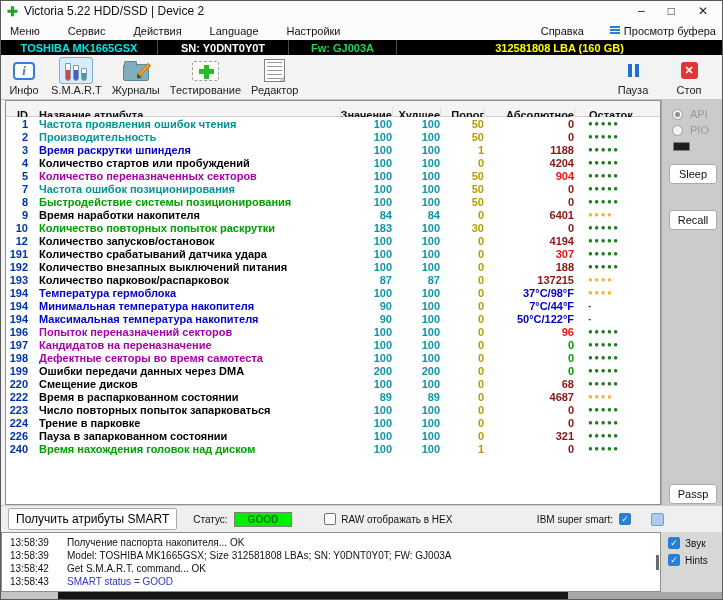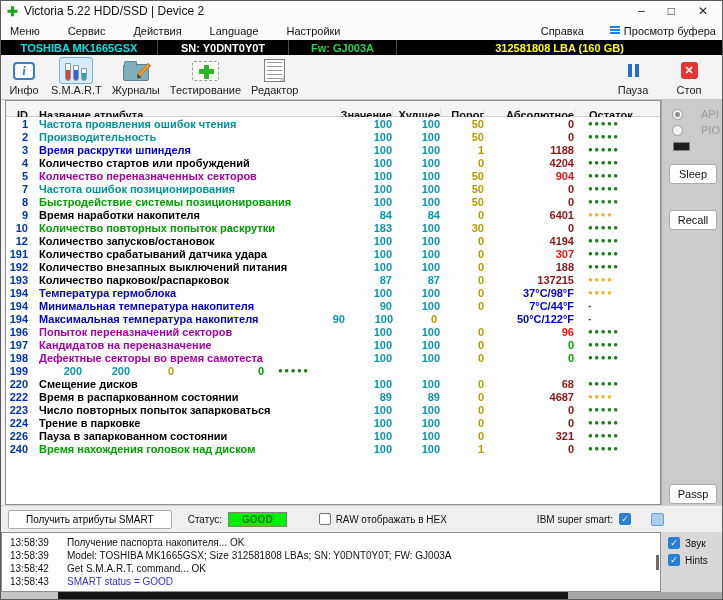--- a/index.html
+++ b/index.html
@@ -74,29 +74,29 @@
   .col-worst { width:48px; justify-content:flex-end; text-align:right; }
   .col-thresh { width:44px; justify-content:flex-end; text-align:right; }
   .col-raw { width:90px; justify-content:flex-end; text-align:right; white-space:nowrap; }
   .col-rem { width:86px; padding-left:14px; }
   .row > div { display:flex; align-items:center; }
   .row .col-id,.row .col-value,.row .col-worst,.row .col-thresh,.row .col-raw { display:block; }
   .dots { font-size:8px; letter-spacing:1.5px; line-height:10px; }
 
   
   .side-panel { flex:1; background:#cbcbcb; border-left:1px solid #a8a8a8; position:relative; font-size:11px; }
-  .radio-line { position:absolute; left:10px; display:flex; align-items:center; gap:18px; color:#9a9a9a; }
+  .radio-line { position:absolute; left:10px; display:flex; align-items:center; gap:7px; color:#9a9a9a; }
   .radio { width:11px; height:11px; border-radius:50%; border:1px solid #9a9a9a; background:#f2f2f2; position:relative; }
   .radio.sel::after { content:""; position:absolute; inset:2px; border-radius:50%; background:#8e8e8e; }
   .led { position:absolute; left:11px; top:42px; width:17px; height:9px; background:#1d1d1d; border:1px solid #7d7d7d; border-radius:1px; }
   .side-btn { position:absolute; left:7px; width:48px; height:20px; background:#fff; border:1px solid #ababab; border-radius:3px; font-size:11px; color:#111; display:flex; align-items:center; justify-content:center; cursor:default; }
 
   
   .statusbar { flex:none; height:27px; background:#efefef; border-top:1px solid #cfcfcf; display:flex; align-items:center; font-size:10px; color:#111; padding-left:7px; }
-  .btn-getsmart { background:#fff; border:1px solid #ababab; border-radius:2px; padding:3px 17px; font-size:10px; }
+  .btn-getsmart { background:#fff; border:1px solid #ababab; border-radius:2px; padding:3px 7px; font-size:12px; }
   .status-label { margin-left:16px; }
   .good-box { margin-left:6px; border:1px solid #7f7f7f; padding:1px 13px; font-weight:bold; font-size:10px; }
   .cb { width:12px; height:12px; border:1px solid #707070; background:#fff; border-radius:2px; display:inline-flex; align-items:center; justify-content:center; font-size:9px; color:#fff; flex:none; }
   .cb.checked { background:#2a7fd4; border-color:#2a7fd4; }
   .raw-group { margin-left:32px; display:flex; align-items:center; gap:5px; }
   .ibm-group { margin-left:auto; display:flex; align-items:center; gap:6px; margin-right:20px; }
   .blue-square { width:13px; height:13px; background:#aecbeb; border:1px solid #6b9fd4; border-radius:2px; margin-right:58px; }
 
   
   .logarea { flex:none; height:60px; display:flex; }
@@ -388,21 +388,21 @@
             <div class="col-rem">
               <span class="dots" style="font-size: 10px; color: rgb(85, 85, 85);">-</span>
             </div>
           </div>
           <div class="row">
             <div class="col-id" style="color: rgb(0, 51, 170);">194</div>
             <div class="col-name" style="color: rgb(0, 0, 204);">Максимальная температура накопителя</div>
             <div class="col-value" style="color: rgb(13, 149, 168);">90</div>
             <div class="col-worst" style="color: rgb(13, 149, 168);">100</div>
             <div class="col-thresh" style="color: rgb(184, 155, 0);">0</div>
-            <div class="col-raw" style="color: rgb(0, 0, 204); margin-left: 47px;">50°C/122°F</div>
+            <div class="col-raw" style="color: rgb(0, 0, 204);">50°C/122°F</div>
             <div class="col-rem">
               <span class="dots" style="font-size: 10px; color: rgb(85, 85, 85);">-</span>
             </div>
           </div>
           <div class="row">
             <div class="col-id" style="color: rgb(0, 51, 170);">196</div>
             <div class="col-name" style="color: rgb(168, 0, 168);">Попыток переназначений секторов</div>
             <div class="col-value" style="color: rgb(13, 149, 168);">100</div>
             <div class="col-worst" style="color: rgb(13, 149, 168);">100</div>
             <div class="col-thresh" style="color: rgb(184, 155, 0);">0</div>
@@ -428,20 +428,21 @@
             <div class="col-value" style="color: rgb(13, 149, 168);">100</div>
             <div class="col-worst" style="color: rgb(13, 149, 168);">100</div>
             <div class="col-thresh" style="color: rgb(184, 155, 0);">0</div>
             <div class="col-raw" style="color: rgb(0, 160, 0);">0</div>
             <div class="col-rem">
               <span class="dots" style="color: rgb(29, 125, 29);">●●●●●</span>
             </div>
           </div>
           <div class="row">
             <div class="col-id" style="color: rgb(0, 51, 170);">199</div>
+            <div class="col-name" style="color: rgb(0, 0, 0);">Ошибки передачи данных через DMA</div>
             <div class="col-value" style="color: rgb(13, 149, 168);">200</div>
             <div class="col-worst" style="color: rgb(13, 149, 168);">200</div>
             <div class="col-thresh" style="color: rgb(184, 155, 0);">0</div>
             <div class="col-raw" style="color: rgb(0, 160, 0);">0</div>
             <div class="col-rem">
               <span class="dots" style="color: rgb(29, 125, 29);">●●●●●</span>
             </div>
           </div>
           <div class="row">
             <div class="col-id" style="color: rgb(0, 51, 170);">220</div>

